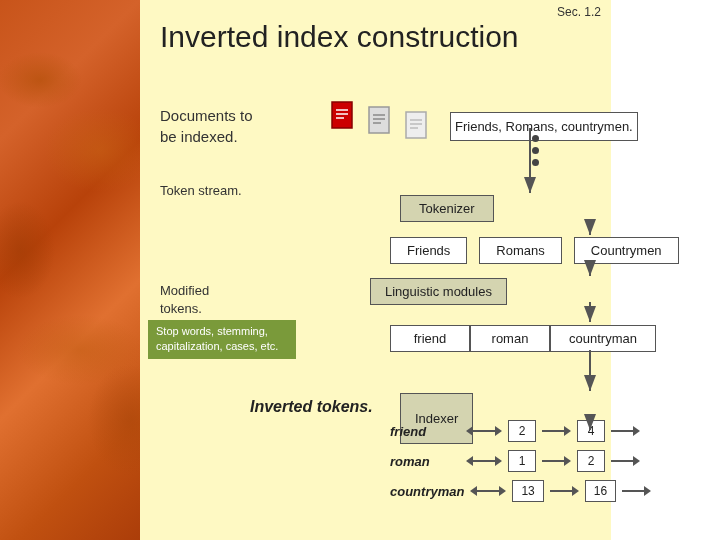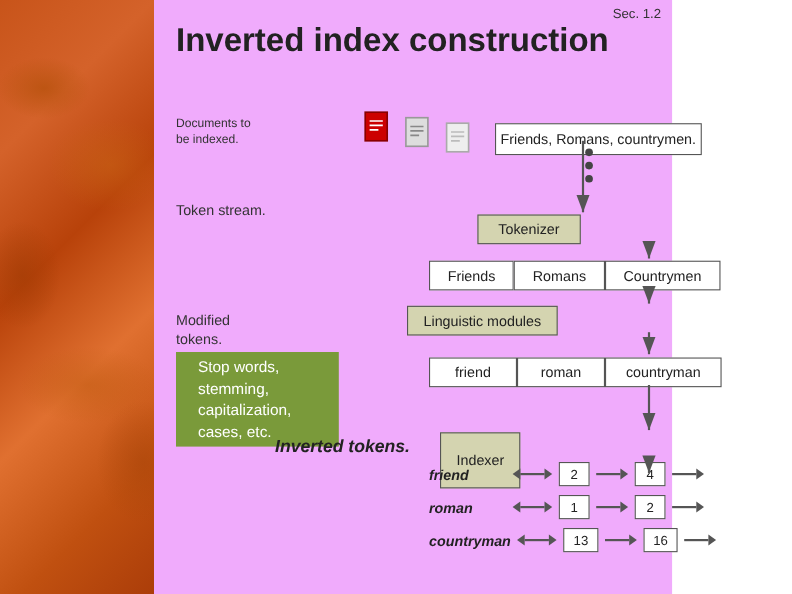--- a/index.html
+++ b/index.html
@@ -34,48 +34,48 @@
         radial-gradient(ellipse 60px 80px at 130px 420px, rgba(170,70,10,0.6) 0%, transparent 70%);
       z-index: 1;
     }
 
     .main-content {
       position: absolute;
       left: 140px;
       top: 0;
       width: 471px;
       height: 540px;
-      background: #f0abfc;
+      background: #fef9c3;
       z-index: 2;
     }
 
     .sec-label {
       position: absolute;
       right: 10px;
       top: 5px;
       font-size: 12px;
       color: #333;
     }
 
     .page-title {
       position: absolute;
       left: 20px;
       top: 20px;
       font-size: 30px;
-      font-weight: bold;
+      font-weight: normal;
       color: #222;
       text-align: right;
     }
 
     
     .docs-label {
       position: absolute;
       left: 20px;
       top: 105px;
-      font-size: 11px;
+      font-size: 15px;
       color: #333;
       line-height: 1.4;
     }
 
     
     .doc-icons {
       position: absolute;
       left: 190px;
       top: 100px;
       display: flex;
@@ -135,30 +135,29 @@
     
     .tokenizer-box {
       position: absolute;
       left: 260px;
       top: 195px;
       background: #d4d4b0;
       border: 1.5px solid #555;
       padding: 5px 18px;
       font-size: 13px;
       color: #222;
-      margin-left: 34px;
     }
 
     
     .token-row {
       position: absolute;
       top: 237px;
       left: 250px;
       display: flex;
-      gap: 0;
+      gap: 12px;
     }
 
     .token-cell {
       background: white;
       border: 1.5px solid #555;
       padding: 5px 16px;
       font-size: 13px;
       color: #222;
     }
 
@@ -180,26 +179,26 @@
       background: #d4d4b0;
       border: 1.5px solid #555;
       padding: 5px 14px;
       font-size: 13px;
       color: #222;
     }
 
     
     .stopwords-label {
       position: absolute;
-      left: 20px;
+      left: 8px;
       top: 320px;
-      font-size: 14px;
+      font-size: 11px;
       color: #fff;
       background: #7a9a3a;
-      padding: 4px 20px;
+      padding: 4px 8px;
       line-height: 1.4;
       width: 148px;
     }
 
     
     .stem-row {
       position: absolute;
       top: 325px;
       left: 250px;
       display: flex;

